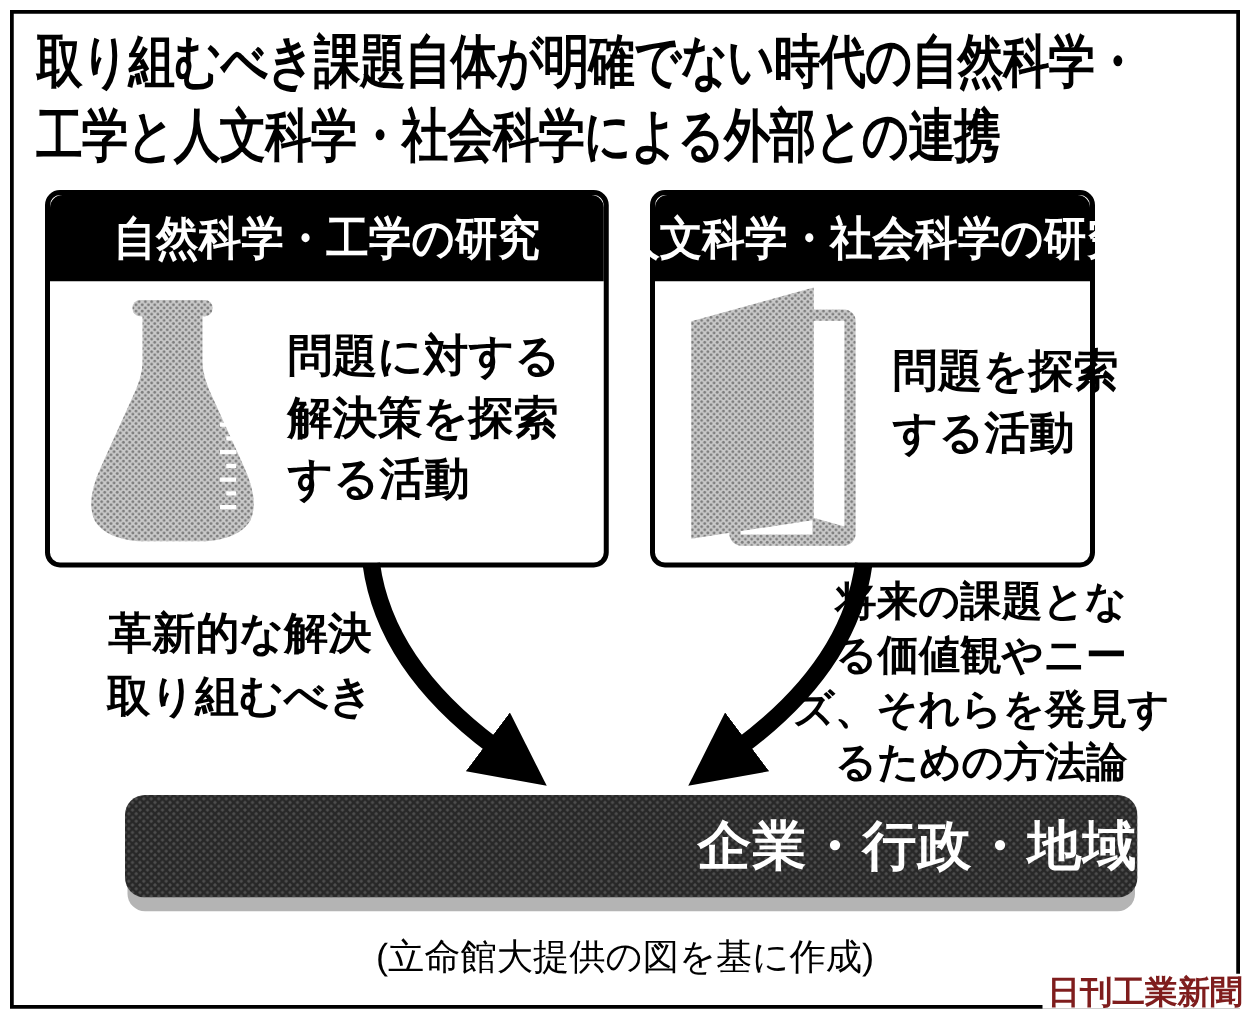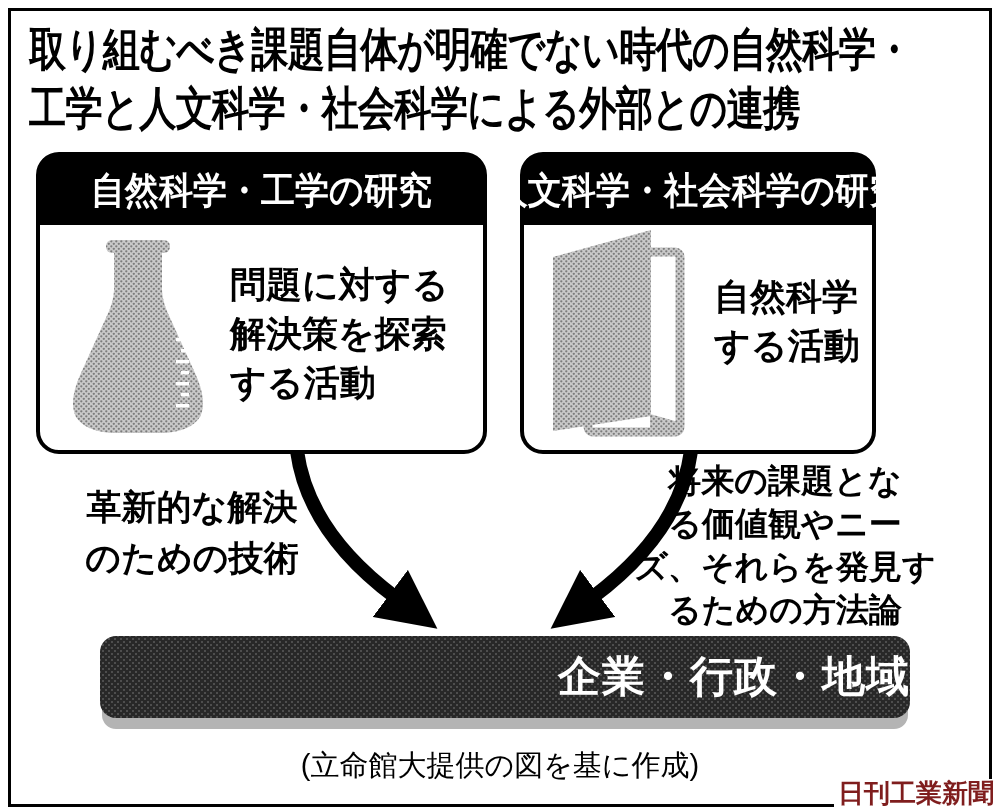--- a/index.html
+++ b/index.html
@@ -19,21 +19,21 @@
   .title{
     position:absolute; left:29px; top:20px; z-index:3;
   }
   .title .tline{
     font-size:46px; font-weight:800; line-height:59px; white-space:nowrap;
     transform:scaleX(.81); transform-origin:0 50%;
     letter-spacing:-1px;
   }
   .box{
     position:absolute; top:152px; height:302px; box-sizing:border-box;
-    border:4px solid #000; border-radius:23px; background:#fff; z-index:2;
+    border:4px solid #000; border-radius:12px; background:#fff; z-index:2;
   }
   .box-left{left:36px; width:451px;}
   .box-right{left:520px; width:356px;}
   .box-header{
     height:69px; background:#000; border-radius:10px 10px 0 0;
     display:flex; align-items:center; justify-content:center;
   }
   .box-header span{
     color:#fff; font-size:37px; font-weight:800; white-space:nowrap;
     transform:scaleX(.92); transform-origin:50% 50%;
@@ -99,28 +99,28 @@
       <div>解決策を探索</div>
       <div>する活動</div>
     </div>
   </div>
 
   <div class="box box-right">
     <div class="box-header">
       <span>人文科学・社会科学の研究</span>
     </div>
     <div class="box-body-text">
-      <div>自然科学</div>
+      <div>問題を探索</div>
       <div>する活動</div>
     </div>
   </div>
 
   <div class="arrow-label label-left">
     <div>革新的な解決</div>
-    <div>のための技術</div>
+    <div>取り組むべき</div>
   </div>
 
   <div class="arrow-label label-right">
     <div>将来の課題とな</div>
     <div>る価値観やニー</div>
     <div>ズ、それらを発見す</div>
     <div>るための方法論</div>
   </div>
 
   <div class="target-bar">

